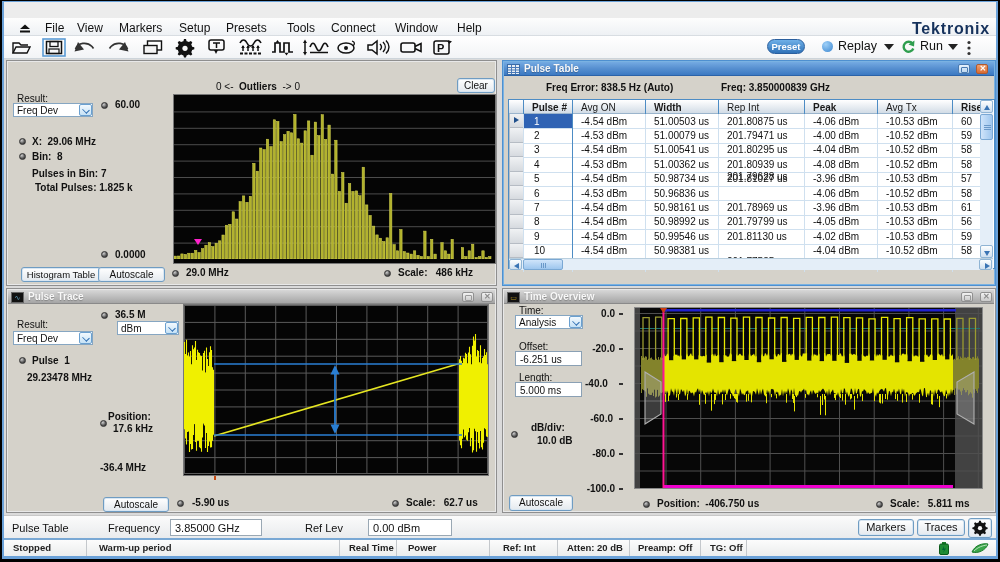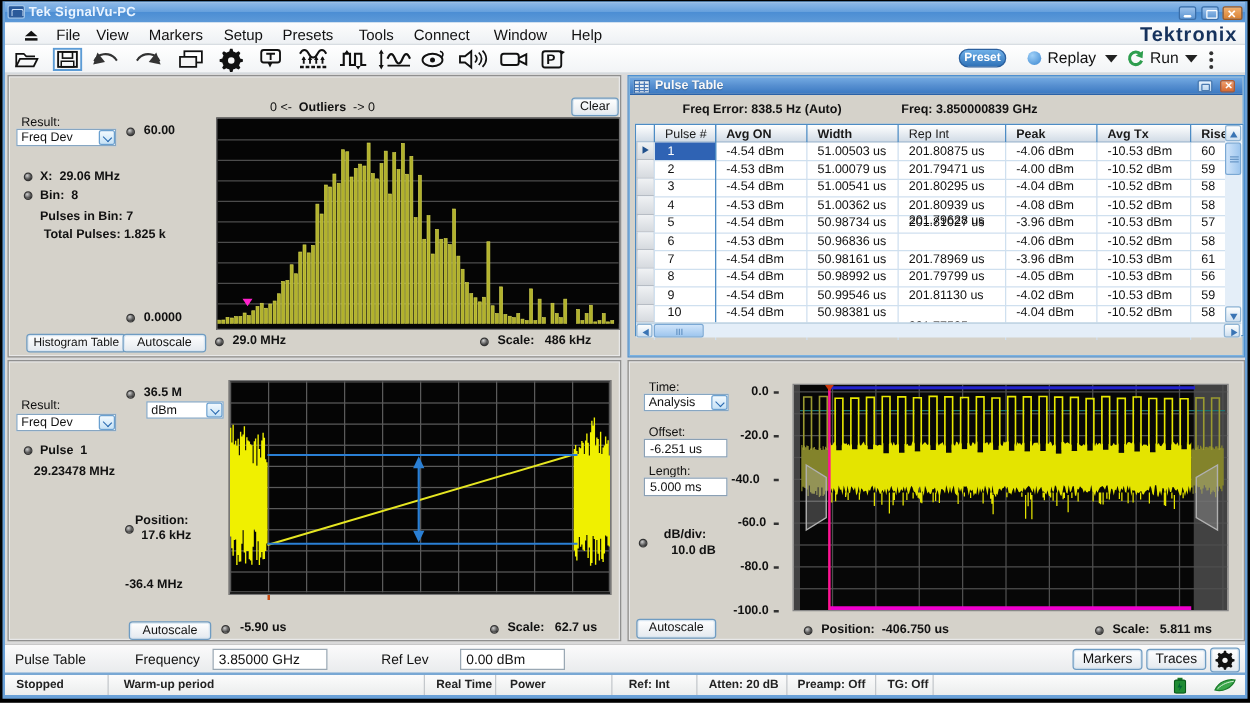--- a/index.html
+++ b/index.html
@@ -46,27 +46,20 @@
 .inp{position:absolute;height:15px;background:#fff;border:1px solid #8aa0b4;font-size:10px;color:#111;padding:1.5px 0 0 4px}
 .plot{position:absolute;background:#050505;border:1px solid #777}
 #ctrlbar{position:absolute;left:0;top:513px;width:992px;height:23px;background:linear-gradient(#fbfbfb,#e9ebed);border-top:1px solid #c8c8c8}
 #statusbar{position:absolute;left:0;top:536px;width:992px;height:18px;background:linear-gradient(#fcfcfc,#ebeded);border-top:2px solid #79a8d4}
 #statusbar .s{position:absolute;top:2px;font-size:9.5px;color:#222;font-weight:bold}
 #statusbar .sep{position:absolute;top:0;width:1px;height:16px;background:#c4c8cc}
 
 </style></head><body>
 <div id="frame"></div>
 <div id="app">
-    <div id="titlebar">
-      <div class="ticon"></div>
-      <div class="ttext">Tek SignalVu-PC</div>
-      <div class="wbtn min" style="right:39px"></div>
-      <div class="wbtn max" style="right:21px"></div>
-      <div class="wbtn close" style="right:2px;width:16px"></div>
-    </div>
     <div id="menubar">
       <svg class="abs" style="left:14px;top:6px" width="16" height="10" viewBox="0 0 16 10">
         <path d="M2,5 L7,0.5 L12,5 Z" fill="#111"></path>
         <rect x="2" y="6.5" width="10" height="2" fill="#111"></rect>
       </svg>
       <span style="left:41px">File</span>
       <span style="left:73px">View</span>
       <span style="left:115px">Markers</span>
       <span style="left:175px">Setup</span>
       <span style="left:222px">Presets</span>
@@ -292,31 +285,31 @@
               <path d="M0,2.5H11M0,5H11M0,7.5H11M3.5,0V9M7.5,0V9" stroke="#4a7ab8" stroke-width="1"></path>
             </svg></div>
           <div class="txt">Pulse Table</div>
           <div class="pbtn bmn" style="right:24px"></div>
           <div class="pbtn bcl" style="right:6px"></div>
         </div>
         <div class="lbl" style="left:43px;top:21px"><b>Freq Error: 838.5 Hz (Auto)</b></div>
         <div class="lbl" style="left:218px;top:21px"><b>Freq: 3.850000839 GHz</b></div>
         <div class="abs" style="left:5px;top:38px;width:487px;height:170px;background:#fff;border:1.5px solid #4d8cc4">
           <div class="abs" style="left:0;top:0;width:484px;height:14px;background:linear-gradient(#ffffff,#d2dce6);border-bottom:1px solid #9ab4cc"></div>
-          <div class="abs lbl" style="left:23px;top:1.5px;font-weight:normal;color:#1a1a1a">Pulse #</div>
+          <div class="abs lbl" style="left:23px;top:1.5px;font-weight:bold;color:#1a1a1a">Pulse #</div>
           <div class="abs" style="left:14px;top:0;width:1px;height:14px;background:#4d8cc4"></div>
-          <div class="abs lbl" style="left:72px;top:1.5px;font-weight:bold;color:#1a1a1a">Avg ON</div>
+          <div class="abs lbl" style="left:72px;top:1.5px;font-weight:normal;color:#1a1a1a">Avg ON</div>
           <div class="abs" style="left:63px;top:0;width:1px;height:14px;background:#4d8cc4"></div>
           <div class="abs lbl" style="left:145px;top:1.5px;font-weight:bold;color:#1a1a1a">Width</div>
           <div class="abs" style="left:136px;top:0;width:1px;height:14px;background:#4d8cc4"></div>
           <div class="abs lbl" style="left:218px;top:1.5px;font-weight:normal;color:#1a1a1a">Rep Int</div>
           <div class="abs" style="left:209px;top:0;width:1px;height:14px;background:#4d8cc4"></div>
           <div class="abs lbl" style="left:304px;top:1.5px;font-weight:bold;color:#1a1a1a">Peak</div>
           <div class="abs" style="left:295px;top:0;width:1px;height:14px;background:#4d8cc4"></div>
-          <div class="abs lbl" style="left:377px;top:1.5px;font-weight:bold;color:#1a1a1a">Avg Tx</div>
+          <div class="abs lbl" style="left:377px;top:1.5px;font-weight:normal;color:#1a1a1a">Avg Tx</div>
           <div class="abs" style="left:368px;top:0;width:1px;height:14px;background:#4d8cc4"></div>
           <div class="abs lbl" style="left:452px;top:1.5px;font-weight:bold;color:#1a1a1a">Rise</div>
           <div class="abs" style="left:443px;top:0;width:1px;height:14px;background:#4d8cc4"></div>
           <div class="abs" style="left:0;top:14.0px;width:15px;height:14.4px;background:linear-gradient(#f0f2f4,#d6dadf);border:1px solid #b6bcc4;border-top:none">
             <div class="abs" style="left:4px;top:3.2px;width:0;height:0;border-top:3.5px solid transparent;border-bottom:3.5px solid transparent;border-left:5px solid #20508c"></div>
           </div>
           <div class="abs" style="left:15px;top:14.0px;width:49px;height:14.4px;background:#2f63b4"></div>
           <div class="abs lbl" style="left:25px;top:15.5px;color:#fff">1</div>
           <div class="abs lbl" style="left:72px;top:15.5px">-4.54 dBm</div>
           <div class="abs lbl" style="left:145px;top:15.5px">51.00503 us</div>
@@ -432,20 +425,26 @@
             <div class="abs" style="left:14px;top:0px;width:40px;height:11px;background:linear-gradient(#cfe4fa,#9ec6ee);border:1px solid #7aa8d4;border-radius:2px">
               <div class="abs" style="left:17px;top:3px;width:1px;height:5px;background:#6a98c8;box-shadow:2px 0 0 #6a98c8,4px 0 0 #6a98c8"></div>
             </div>
             <div class="abs" style="left:470px;top:0px;width:13px;height:11px;background:linear-gradient(#fdfefe,#cfe0f0);border:1px solid #8fb4d4;border-radius:2px">
               <div class="abs" style="left:5px;top:2.5px;width:0;height:0;border-top:3.5px solid transparent;border-bottom:3.5px solid transparent;border-left:5px solid #3a74b4"></div>
             </div>
           </div>
         </div>
       </div>
       <div class="panel" style="left:2px;top:229px;width:491px;height:225px">
+        <div class="ptitle">
+          <div class="picon" style="color:#6ac">∿</div>
+          <div class="txt">Pulse Trace</div>
+          <div class="pbtn mn" style="right:21px"></div>
+          <div class="pbtn cl" style="right:2px"></div>
+        </div>
         <div class="knob" style="left:94px;top:23px"></div>
         <div class="lbl" style="left:108px;top:20px"><b>36.5 M</b></div>
         <div class="lbl" style="left:10px;top:30px">Result:</div>
         <div class="dd" style="left:110px;top:32px;width:62px">dBm<div class="a"></div></div>
         <div class="dd" style="left:6px;top:42px;width:80px">Freq Dev<div class="a"></div></div>
         <div class="knob" style="left:12px;top:68px"></div>
         <div class="lbl" style="left:25px;top:66px"><b>Pulse &nbsp;1</b></div>
         <div class="lbl" style="left:20px;top:83px"><b>29.23478 MHz</b></div>
         <div class="lbl" style="left:101px;top:122px"><b>Position:</b></div>
         <div class="knob" style="left:93px;top:131px"></div>
@@ -487,20 +486,26 @@
           </svg>
         </div>
         <div class="abs" style="left:207px;top:187px;width:2px;height:4px;background:#c84a10"></div>
         <div class="btn" style="left:96px;top:208px;width:66px;height:15px;line-height:13px">Autoscale</div>
         <div class="knob" style="left:170px;top:211px"></div>
         <div class="lbl" style="left:185px;top:208px"><b>-5.90 us</b></div>
         <div class="knob" style="left:385px;top:211px"></div>
         <div class="lbl" style="left:399px;top:208px"><b>Scale: &nbsp;&nbsp;62.7 us</b></div>
       </div>
       <div class="panel" style="left:498px;top:229px;width:494px;height:225px">
+        <div class="ptitle">
+          <div class="picon" style="color:#b92">▭</div>
+          <div class="txt">Time Overview</div>
+          <div class="pbtn mn" style="right:21px"></div>
+          <div class="pbtn cl" style="right:2px"></div>
+        </div>
         <div class="lbl" style="left:16px;top:16px">Time:</div>
         <div class="dd" style="left:12px;top:26px;width:68px">Analysis<div class="a"></div></div>
         <div class="lbl" style="left:16px;top:52px">Offset:</div>
         <div class="inp" style="left:12px;top:62px;width:67px">-6.251 us</div>
         <div class="lbl" style="left:16px;top:83px">Length:</div>
         <div class="inp" style="left:12px;top:93px;width:67px">5.000 ms</div>
         <div class="knob" style="left:8px;top:142px"></div>
         <div class="lbl" style="left:28px;top:133px"><b>dB/div:</b></div>
         <div class="lbl" style="left:34px;top:146px"><b>10.0 dB</b></div>
         <div class="lbl" style="left:82px;top:19px;width:30px;text-align:right"><b>0.0</b></div>

